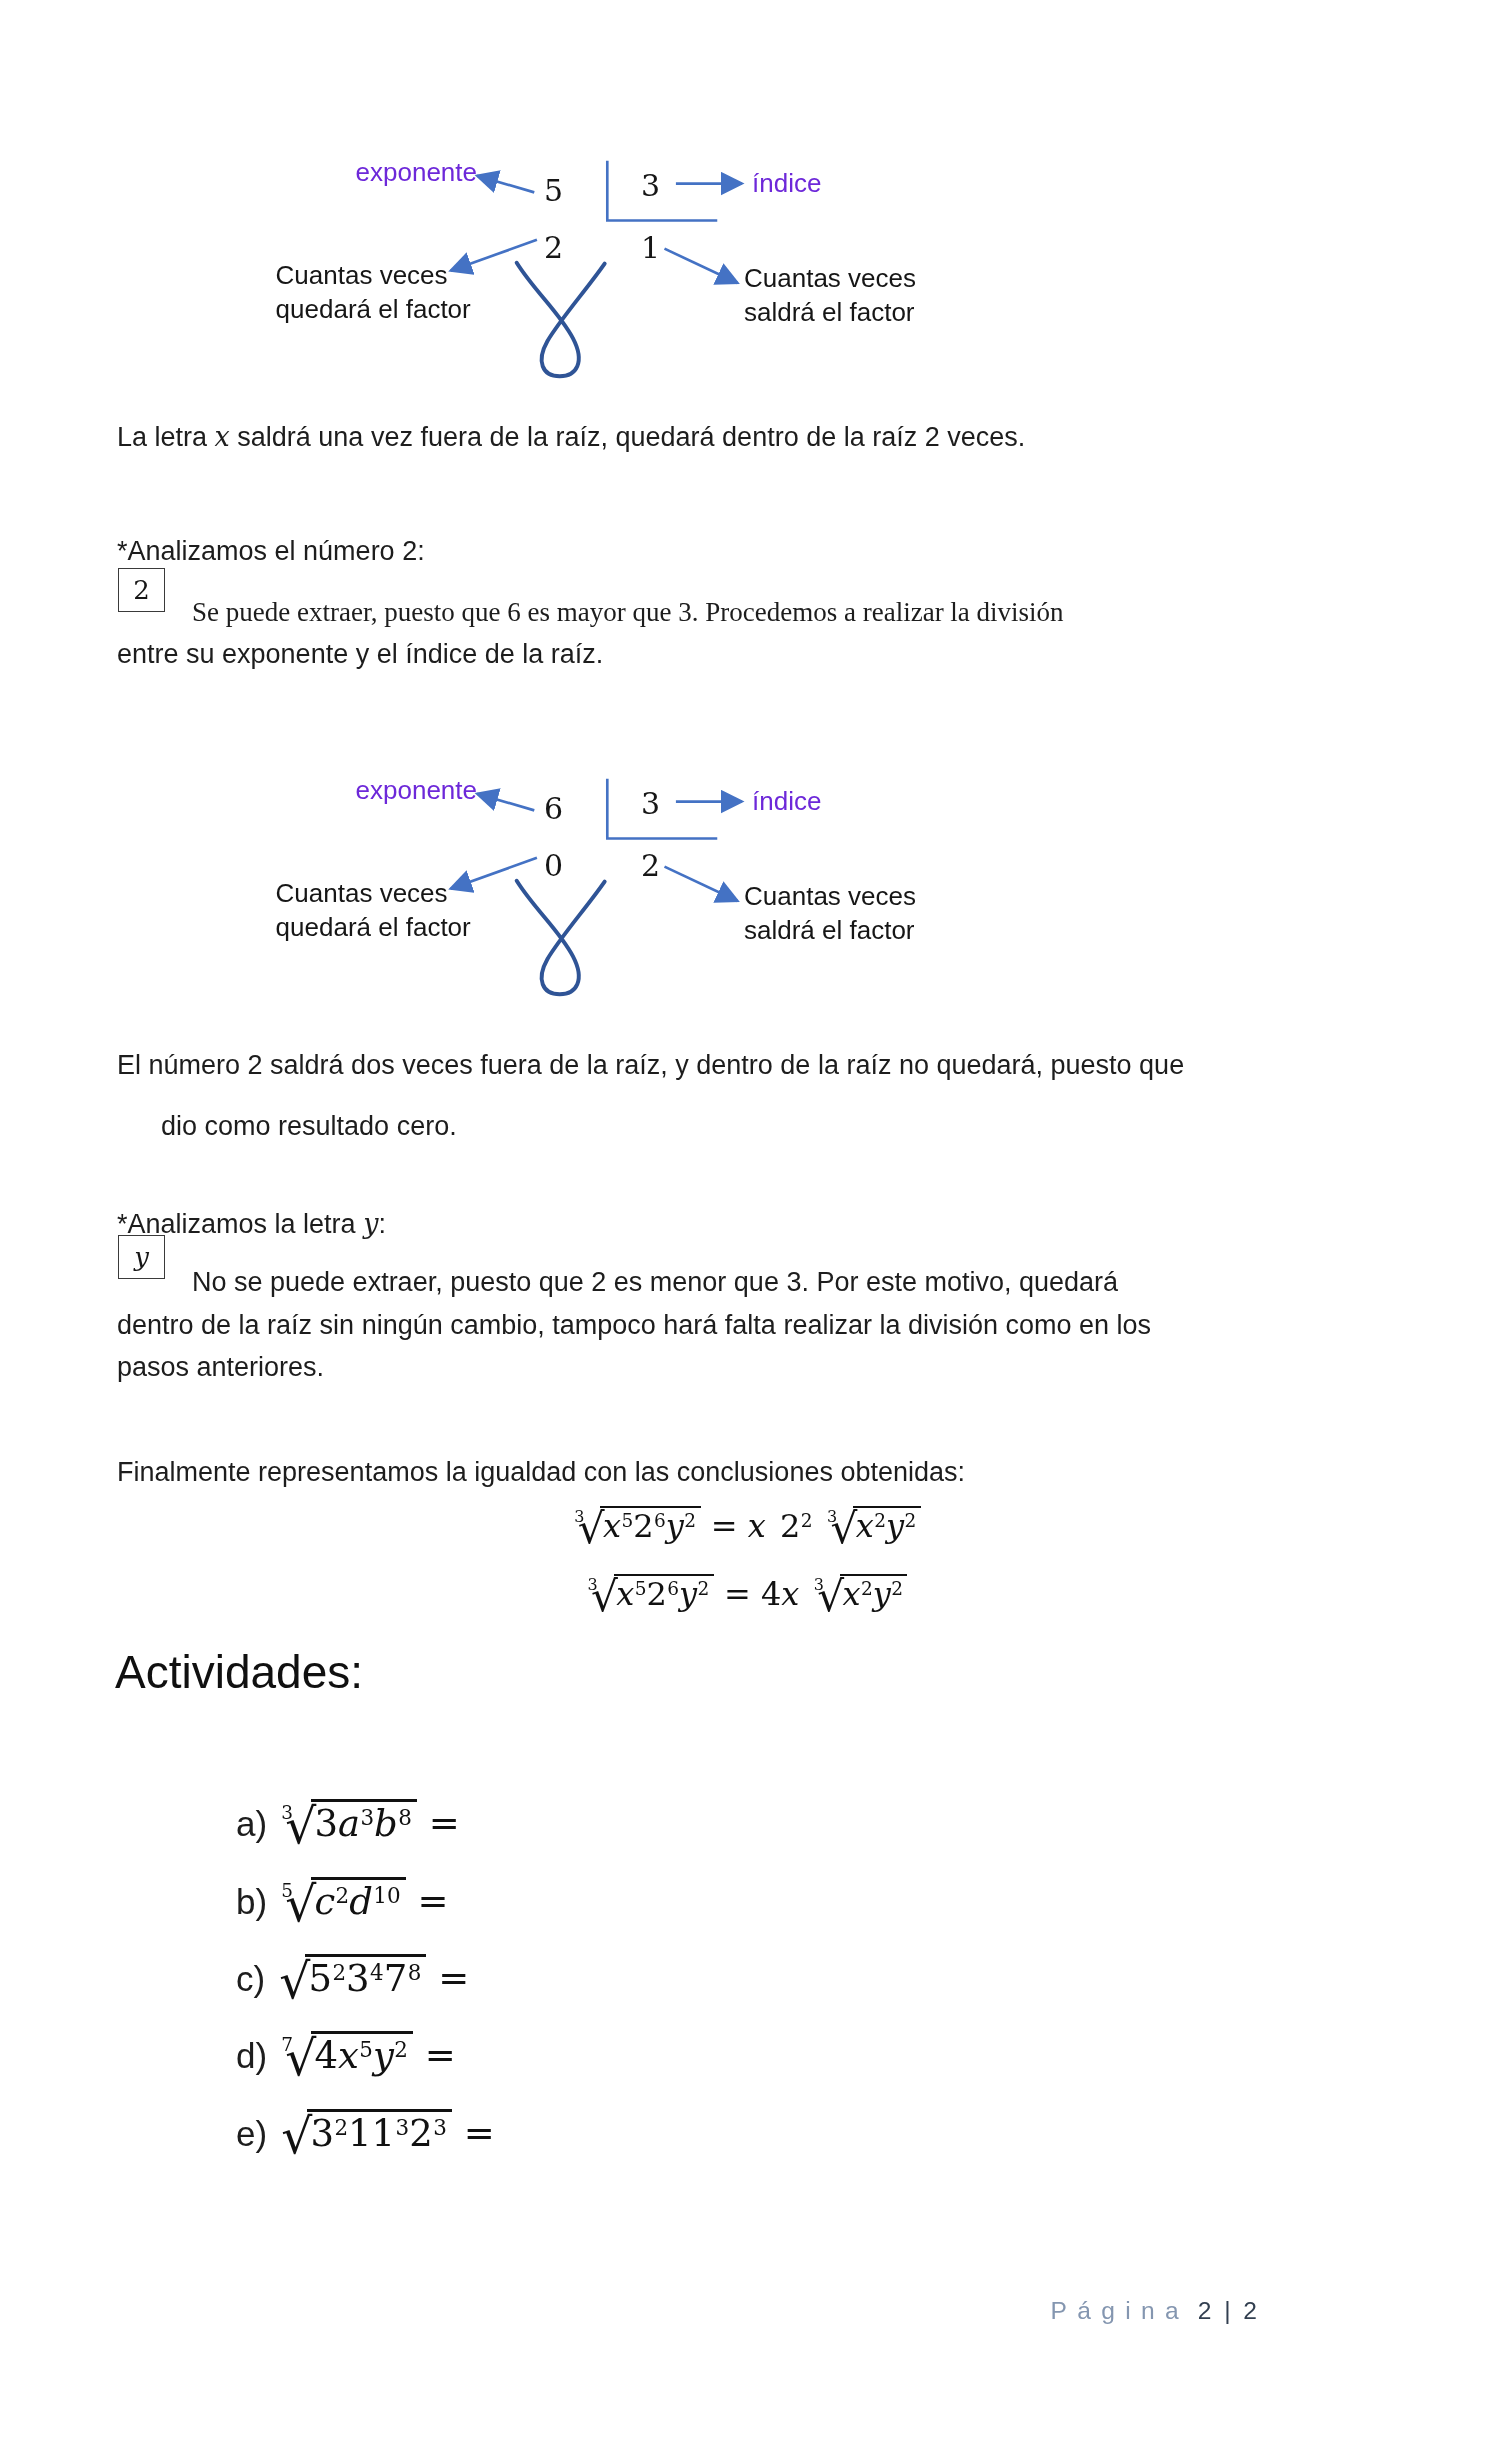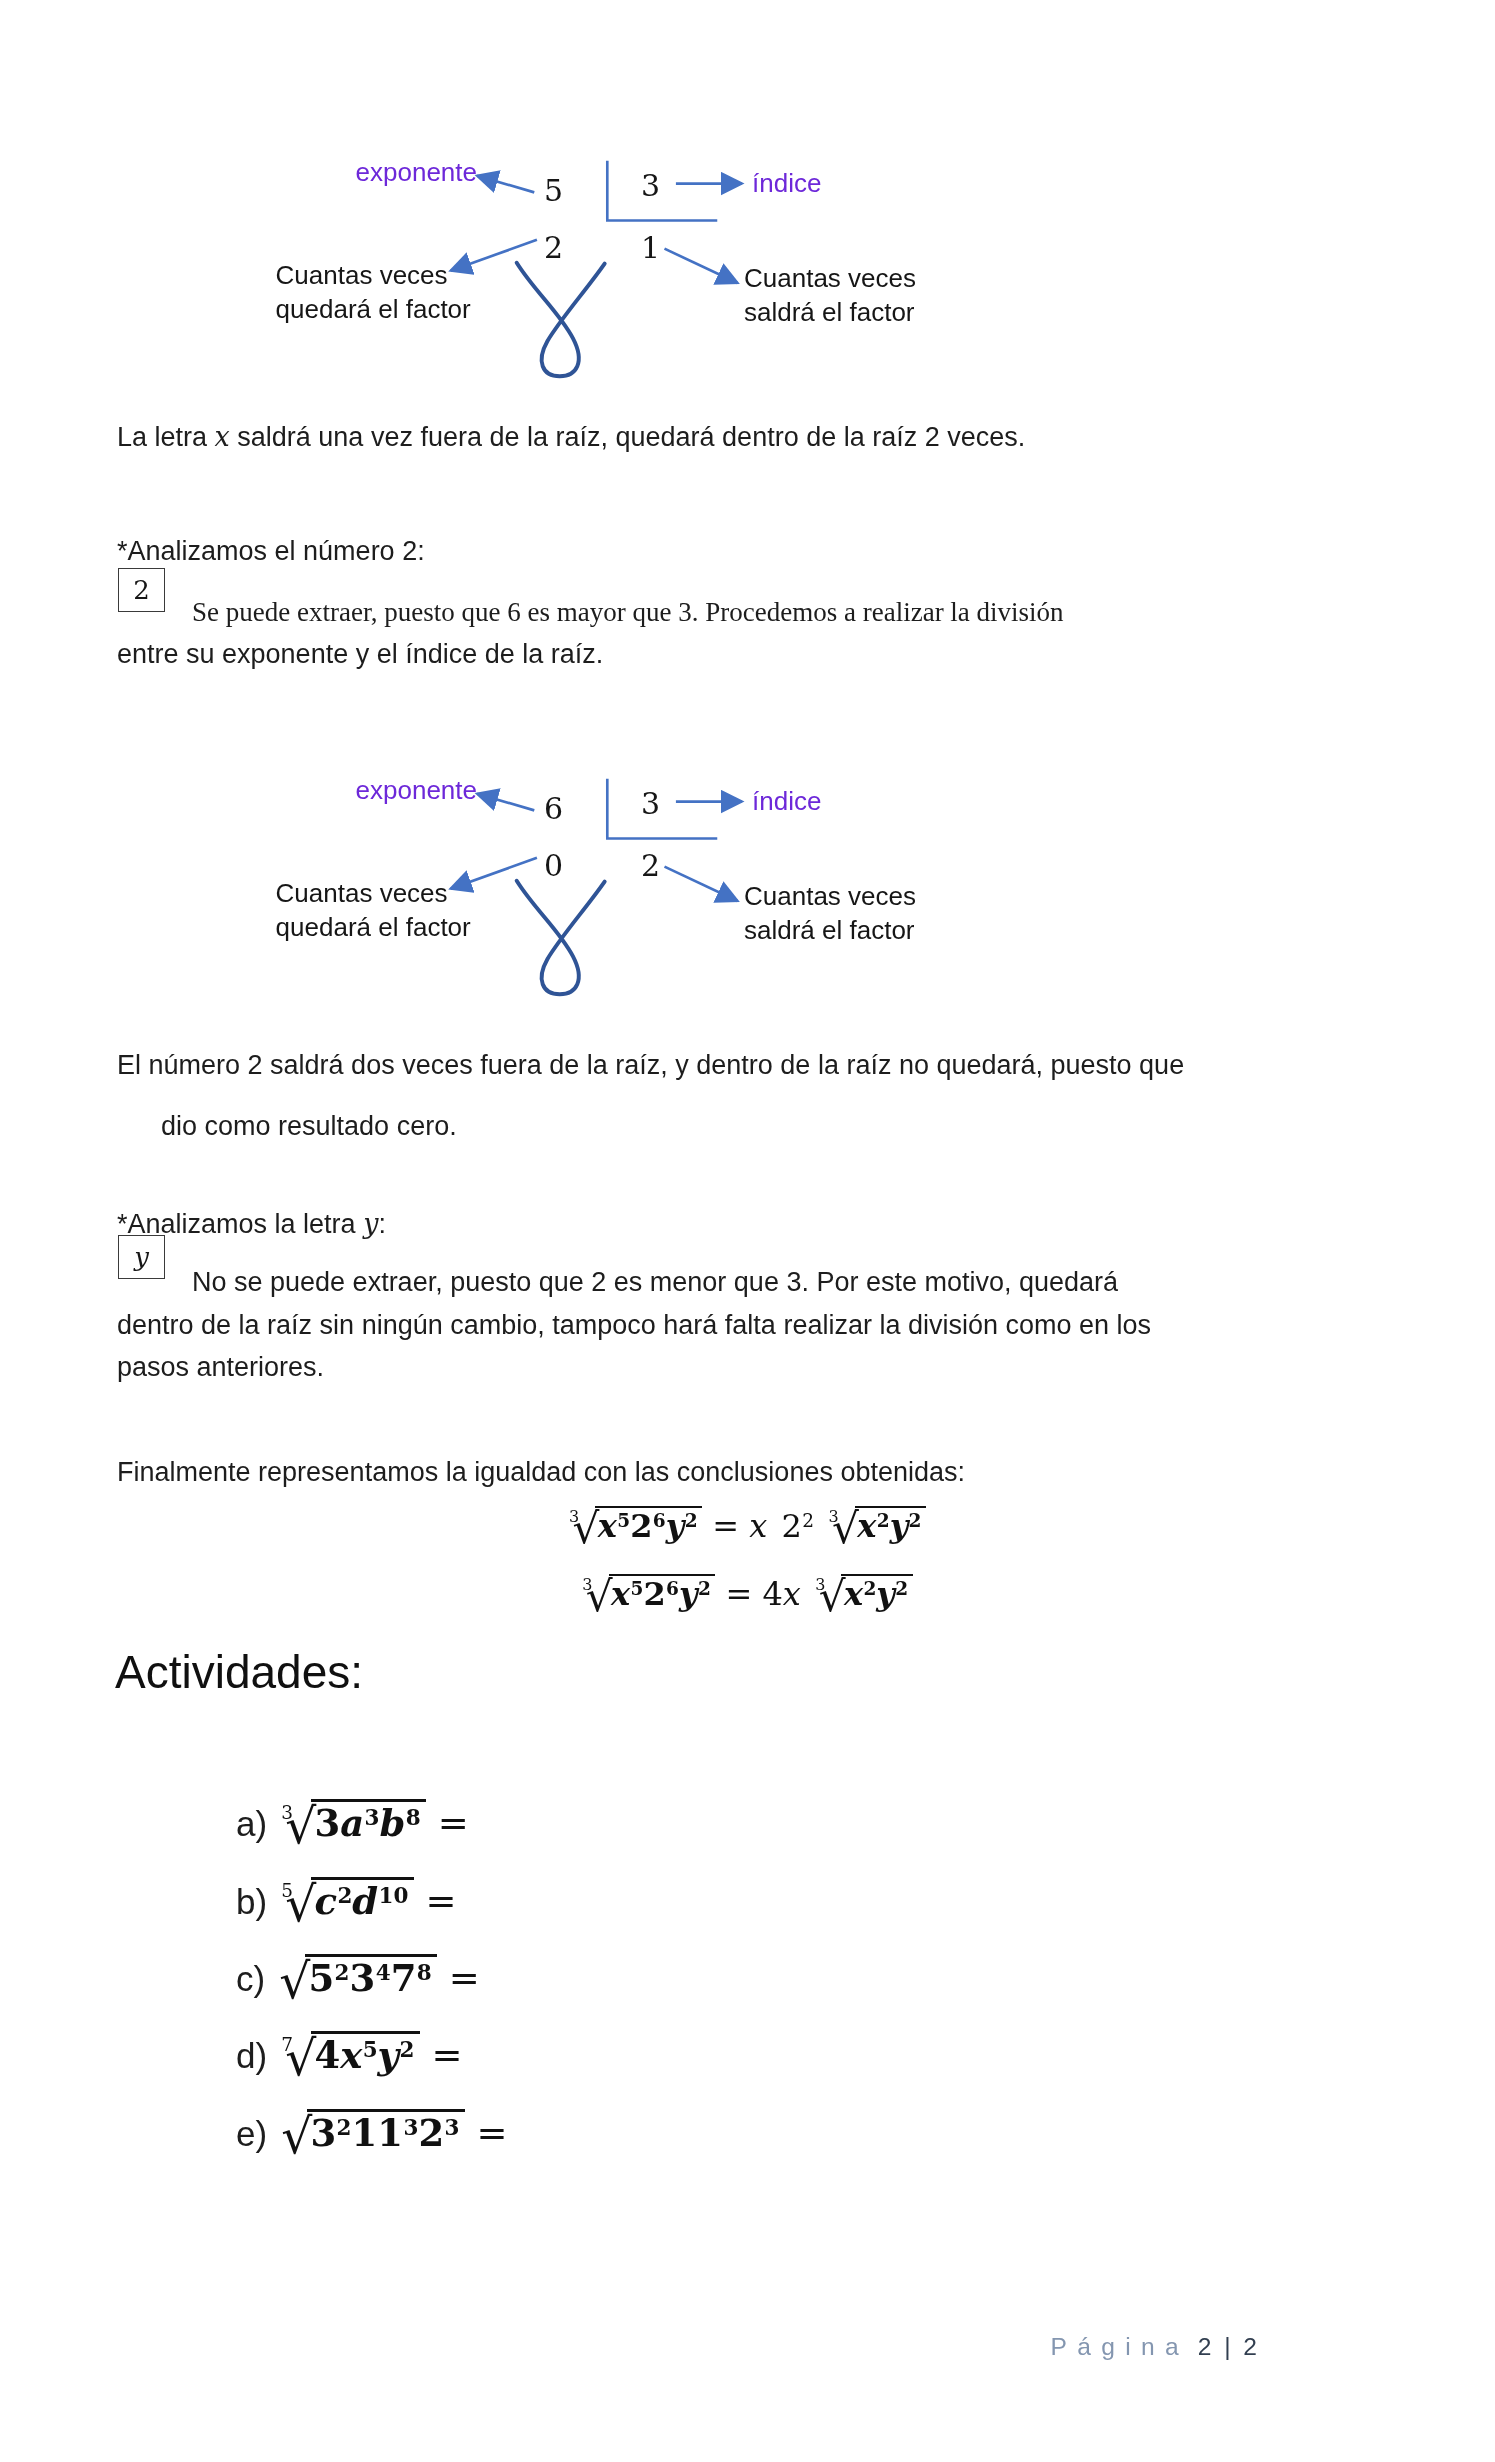--- a/index.html
+++ b/index.html
@@ -25,29 +25,29 @@
   .mi{font-style:italic;}
   .mn{font-style:normal;}
   .msup{font-size:.58em;vertical-align:.55em;line-height:0;margin-left:.02em;}
   .msp{display:inline-block;width:.45em;}
   .mtx{}
   .rad{display:inline-block;white-space:nowrap;}
   .ridx{display:inline-block;font-size:.5em;vertical-align:.95em;line-height:0;
         margin-right:-.42em;position:relative;z-index:2;}
   .rsign{display:inline-block;font-size:1.32em;line-height:.9;vertical-align:-.13em;}
   .rbar{display:inline-block;border-top:.085em solid #111;line-height:1.12;
-        padding:.04em .14em 0 .08em;margin-left:-.13em;font-weight:bold;}
+        padding:.04em .14em 0 .08em;margin-left:-.13em;}
   
   .exrow{position:absolute;white-space:nowrap;}
   .exlab{font-size:35px;color:#1d1d1d;margin-right:14px;}
   .exmath{font-size:37px;}
   
   .h-act{font-size:46px;color:#101010;}
   
-  .footer{position:absolute;left:908px;top:2297px;width:352px;text-align:right;font-size:24.6px;margin-top:36px;}
+  .footer{position:absolute;left:908px;top:2297px;width:352px;text-align:right;font-size:24.6px;}
   .fpg{color:#8496b0;letter-spacing:.42em;}
   .fnum{color:#323f50;margin-left:8.8px;letter-spacing:.12em;}
 </style>
 </head>
 <body>
 
 <div class="page">
 
   <div class="dg" style="left:273px;top:150px;">
     <svg class="dg-svg" width="651" height="229" viewBox="0 0 740 260">

